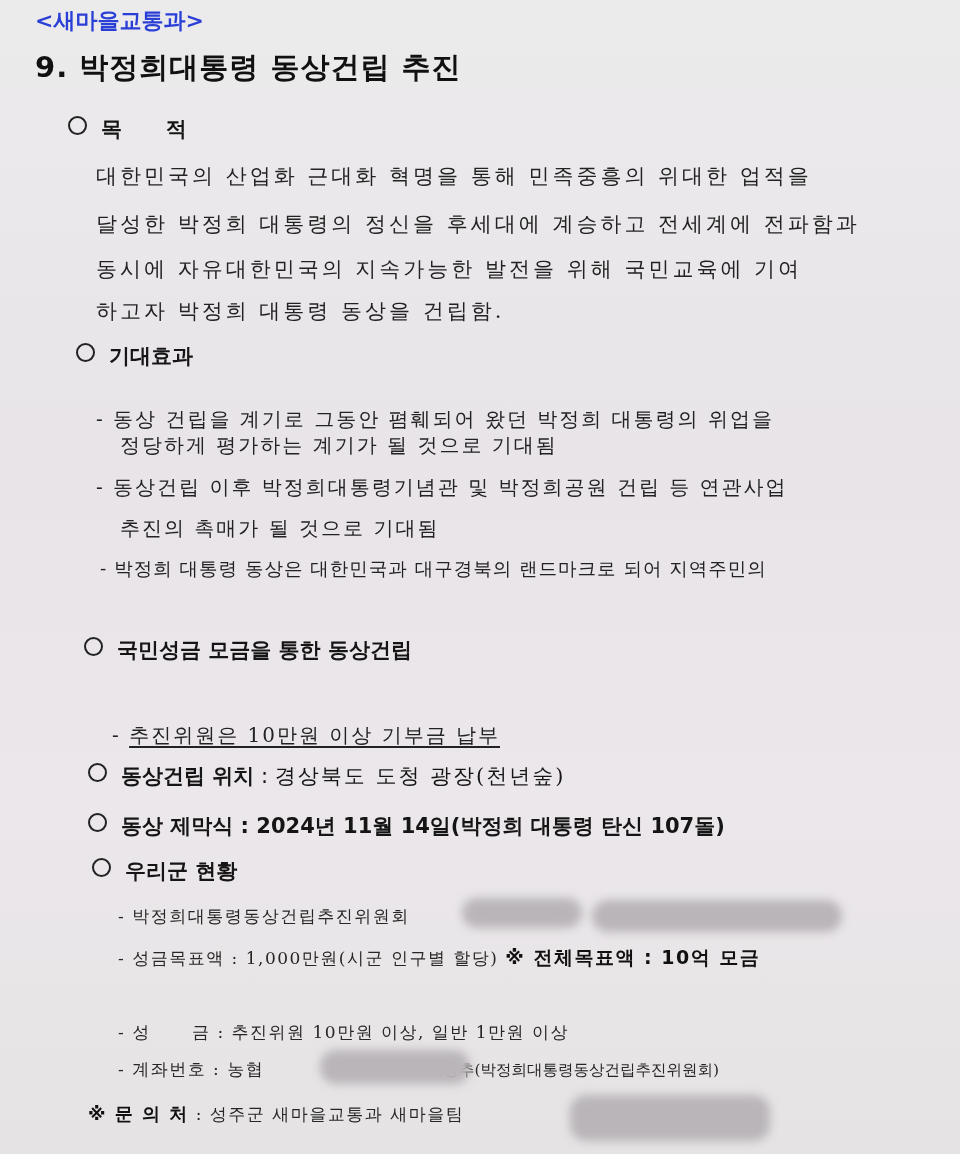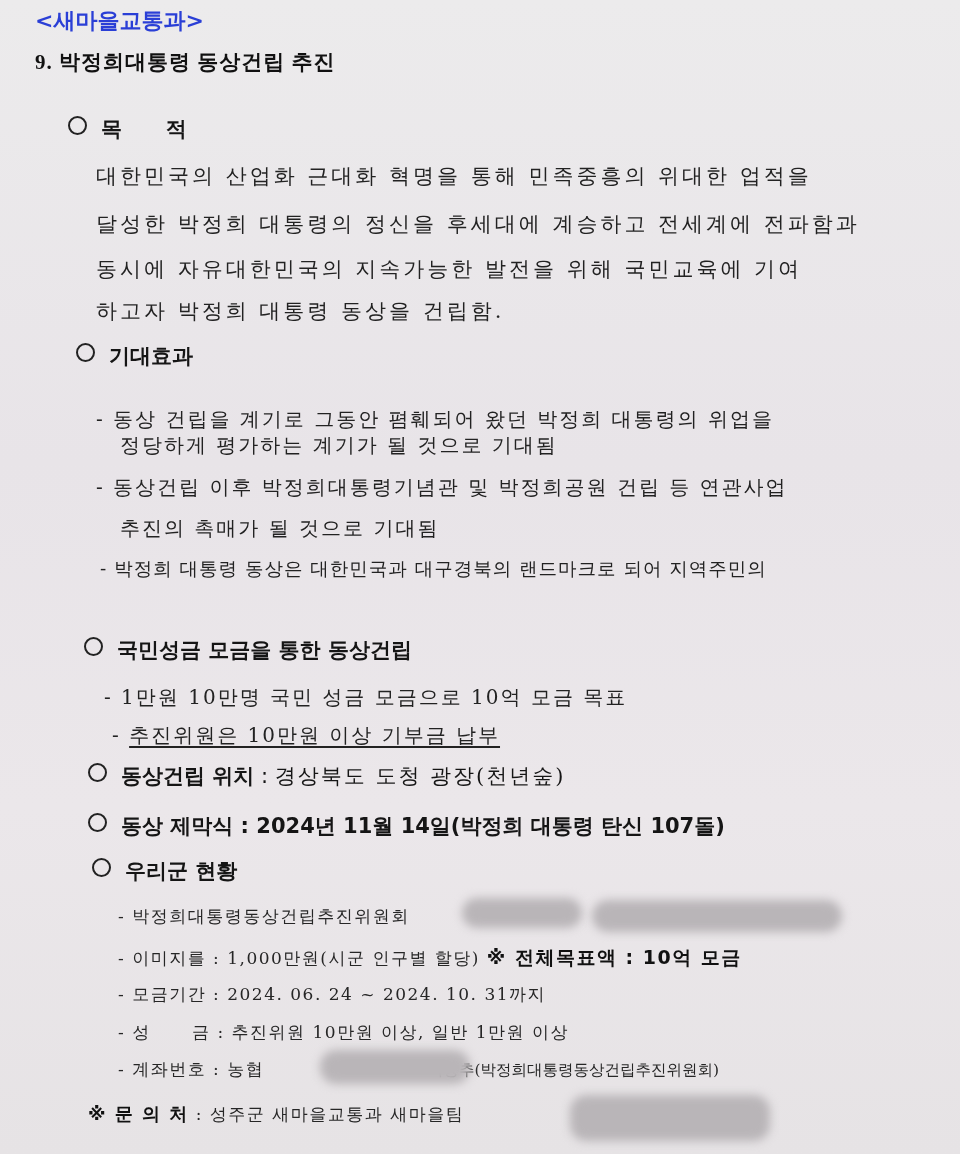--- a/index.html
+++ b/index.html
@@ -5,21 +5,21 @@
   html, body { margin:0; padding:0; }
   body {
     width:960px; height:1154px; overflow:hidden;
     background: linear-gradient(180deg, #ecebec 0%, #e8e4e8 40%, #ebe7ea 70%, #e6e3e5 100%);
     font-family: "DejaVu Sans", "Liberation Sans", sans-serif;
     color:#1a1a1a;
     position:relative;
   }
   .page { position:absolute; left:0; top:0; width:944px; height:1154px; }
   .dept { position:absolute; left:35px; top:6px; font-size:22px; font-weight:bold; color:#2a3fd6; letter-spacing:0px; }
-  .title { position:absolute; left:35px; top:48px; font-size:21px; font-weight:bold; color:#111; letter-spacing:1px;font-family:Liberation Serif, serif; }
+  .title { position:absolute; left:35px; top:48px; font-size:29px; font-weight:bold; color:#111; letter-spacing:1px; }
   .sec { position:absolute; font-size:21px; font-weight:bold; color:#151515; white-space:nowrap; }
   .sec .circ { display:inline-block; width:15px; height:15px; border:2.5px solid #222; border-radius:50%; margin-right:14px; vertical-align:1px; }
   .para { position:absolute; font-size:21px; color:#222; white-space:nowrap; letter-spacing:3px; font-family:"DejaVu Serif","Liberation Serif",serif; }
   .item { position:absolute; font-size:20px; color:#222; white-space:nowrap; letter-spacing:2px; font-family:"DejaVu Serif","Liberation Serif",serif; }
   .sm { position:absolute; font-size:17px; color:#262626; white-space:nowrap; letter-spacing:1.5px; font-family:"DejaVu Serif","Liberation Serif",serif; }
   .bold { font-weight:bold; font-family:"DejaVu Sans","Liberation Sans",sans-serif; color:#111; }
   .u { text-decoration:underline; text-underline-offset:4px; }
   .blur { position:absolute; background:#b9b5b8; border-radius:16px; filter:blur(5px); }
 </style>
 </head>
@@ -43,21 +43,20 @@
   </div>
   <div class="item" style="left:96px; top:390px;margin-top:16px;">- 동상 건립을 계기로 그동안 폄훼되어 왔던 박정희 대통령의 위업을</div>
   <div class="item" style="left:120px; top:432px;">정당하게 평가하는 계기가 될 것으로 기대됨</div>
   <div class="item" style="left:96px; top:474px;">- 동상건립 이후 박정희대통령기념관 및 박정희공원 건립 등 연관사업</div>
   <div class="item" style="left:120px; top:515px;">추진의 촉매가 될 것으로 기대됨</div>
   <div class="item" style="left:100px; top:556px; font-size:18.5px; letter-spacing:1px;">- 박정희 대통령 동상은 대한민국과 대구경북의 랜드마크로 되어 지역주민의</div>
 
   <div class="sec" style="left:84px; top:636px;">
     <span class="circ"></span><span>국민성금 모금을 통한 동상건립</span>
   </div>
-  <div class="item" style="left:104px; top:684px;">- 1만원 10만명 국민 성금 모금으로 10억 모금 목표</div>
   <div class="item" style="left:112px; top:722px;">
     <span>-</span>
     <span class="u">추진위원은 10만원 이상 기부금 납부</span>
   </div>
 
   <div class="sec" style="left:88px; top:762px;">
     <span class="circ"></span><span>동상건립 위치</span><span style="font-weight:normal; white-space:pre;"> : </span><span style="font-weight:normal; font-family:'DejaVu Serif',serif; letter-spacing:2px;">경상북도 도청 광장(천년숲)</span>
   </div>
 
   <div class="sec" style="left:88px; top:812px;">
@@ -65,24 +64,23 @@
   </div>
 
   <div class="sec" style="left:92px; top:857px;">
     <span class="circ"></span><span>우리군 현황</span>
   </div>
   <div class="sm" style="left:118px; top:905px;">- 박정희대통령동상건립추진위원회</div>
   <div class="blur" style="left:462px; top:898px; width:120px; height:30px;"></div>
   <div class="blur" style="left:592px; top:900px; width:250px; height:32px;"></div>
 
   <div class="sm" style="left:118px; top:945px;">
-    <span>- 이미지를 : 1,000만원(시군 인구별 할당)</span>
+    <span>- 성금목표액 : 1,000만원(시군 인구별 할당)</span>
     <span class="bold" style="font-size:19px;">※ 전체목표액 : 10억 모금</span>
   </div>
-  <div class="sm" style="left:118px; top:983px;">- 모금기간 : 2024. 06. 24 ~ 2024. 10. 31까지</div>
   <div class="sm" style="left:118px; top:1021px; white-space:pre;">- 성      금 : 추진위원 10만원 이상, 일반 1만원 이상</div>
   <div class="sm" style="left:118px; top:1058px;">
     <span>- 계좌번호 : 농협</span>
     <span style="display:inline-block; width:150px;"></span>
     <span style="font-size:15.5px; letter-spacing:0;">박동추(박정희대통령동상건립추진위원회)</span>
   </div>
   <div class="blur" style="left:320px; top:1050px; width:150px; height:34px;"></div>
 
   <div class="sm" style="left:88px; top:1102px;">
     <span class="bold" style="font-size:18px;">※ 문 의 처</span><span style="white-space:pre;"> : </span><span>성주군 새마을교통과 새마을팀</span>

